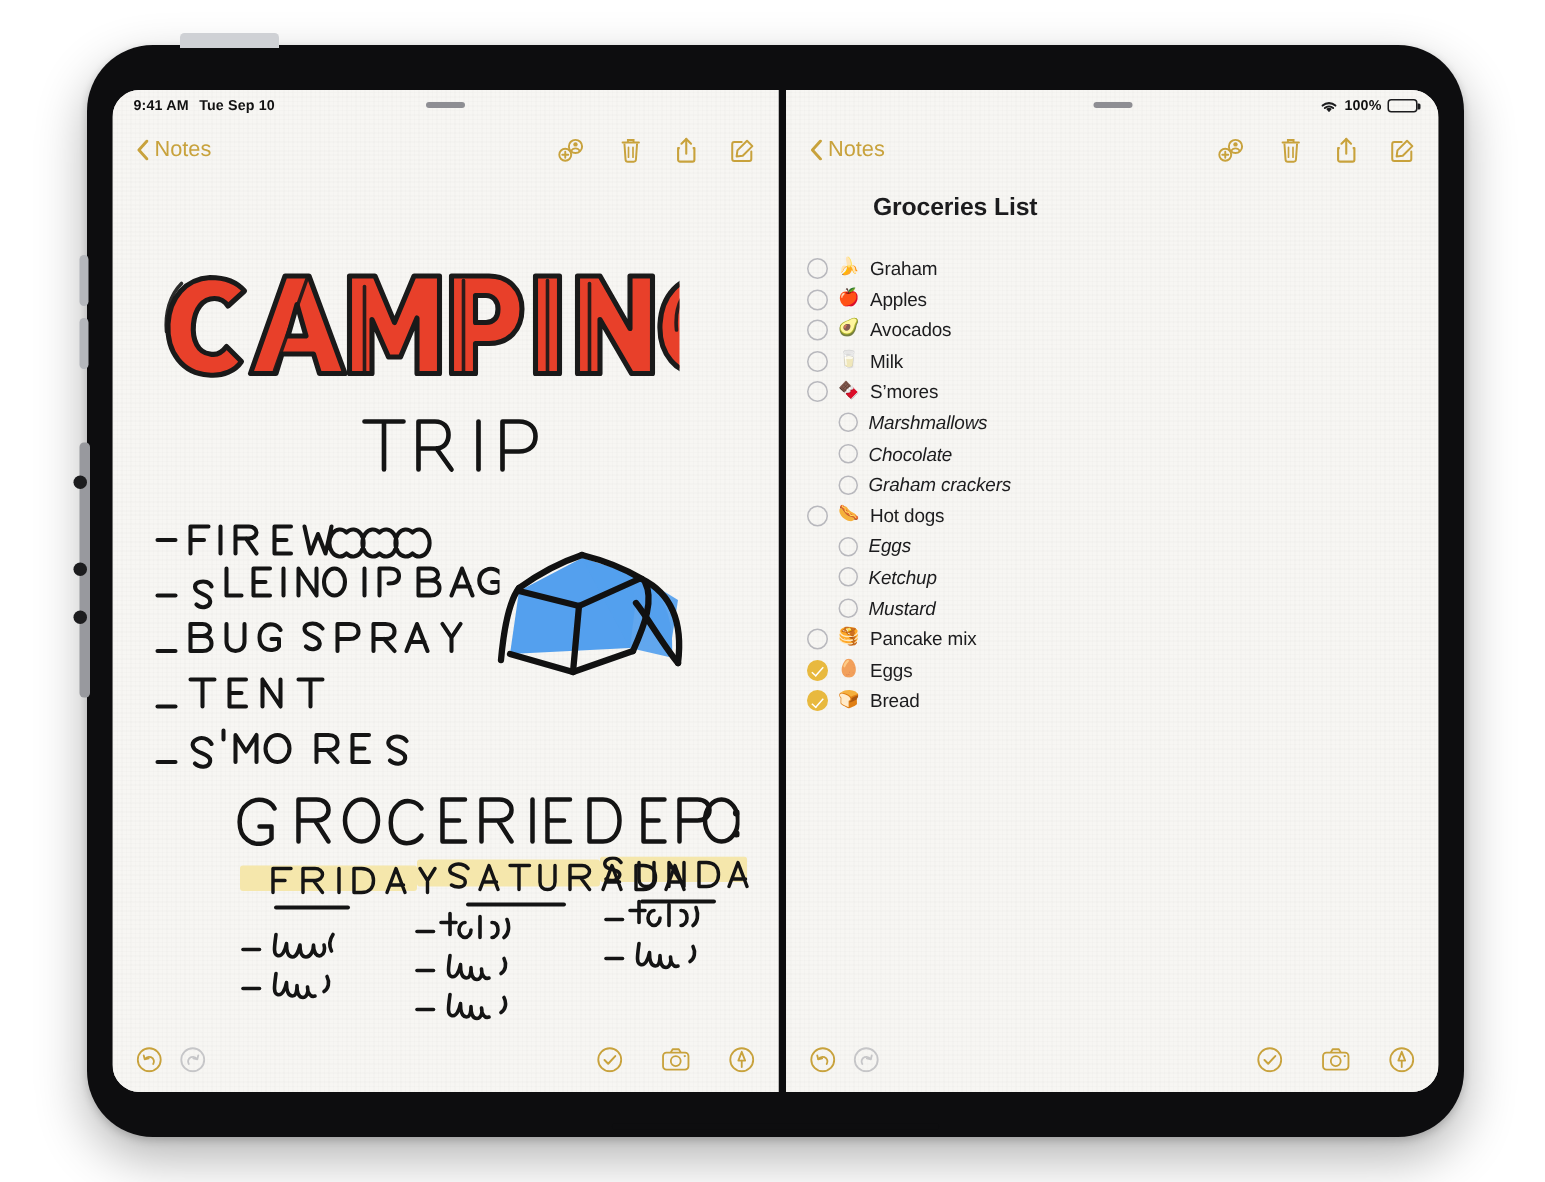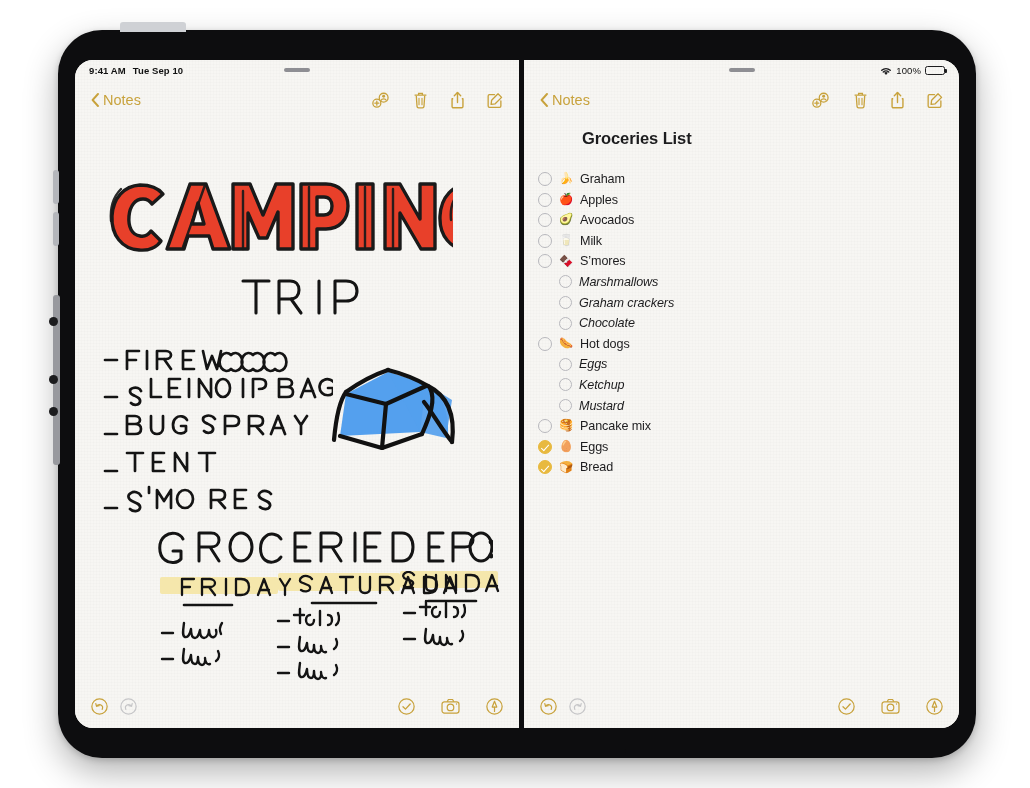--- a/index.html
+++ b/index.html
@@ -119,21 +119,21 @@
     width: 26px;
     height: 4px;
     border-radius: 2px;
     background: #8e8e93;
   }
   .sb-right {
     display: flex;
     align-items: center;
     gap: 4px;
     font-size: 9.5px;
-    font-weight: normal;
+    font-weight: bold;
   }
   .batt {
     width: 20px; height: 9.5px;
     border: 1px solid #1c1c1e;
     border-radius: 2.5px;
     position: relative;
     padding: 1px;
   }
   .batt::after {
     content: "";
@@ -676,25 +676,25 @@
             <span class="cbox"></span>
             <span class="emoji">🍫</span>
             <span class="item-label">S’mores</span>
           </div>
           <div class="check-row sub">
             <span class="cbox"></span>
             <span class="item-label">Marshmallows</span>
           </div>
           <div class="check-row sub">
             <span class="cbox"></span>
+            <span class="item-label">Chocolate</span>
+          </div>
+          <div class="check-row sub">
+            <span class="cbox"></span>
             <span class="item-label">Graham crackers</span>
-          </div>
-          <div class="check-row sub">
-            <span class="cbox"></span>
-            <span class="item-label">Chocolate</span>
           </div>
           <div class="check-row">
             <span class="cbox"></span>
             <span class="emoji">🌭</span>
             <span class="item-label">Hot dogs</span>
           </div>
           <div class="check-row sub">
             <span class="cbox"></span>
             <span class="item-label">Eggs</span>
           </div>

